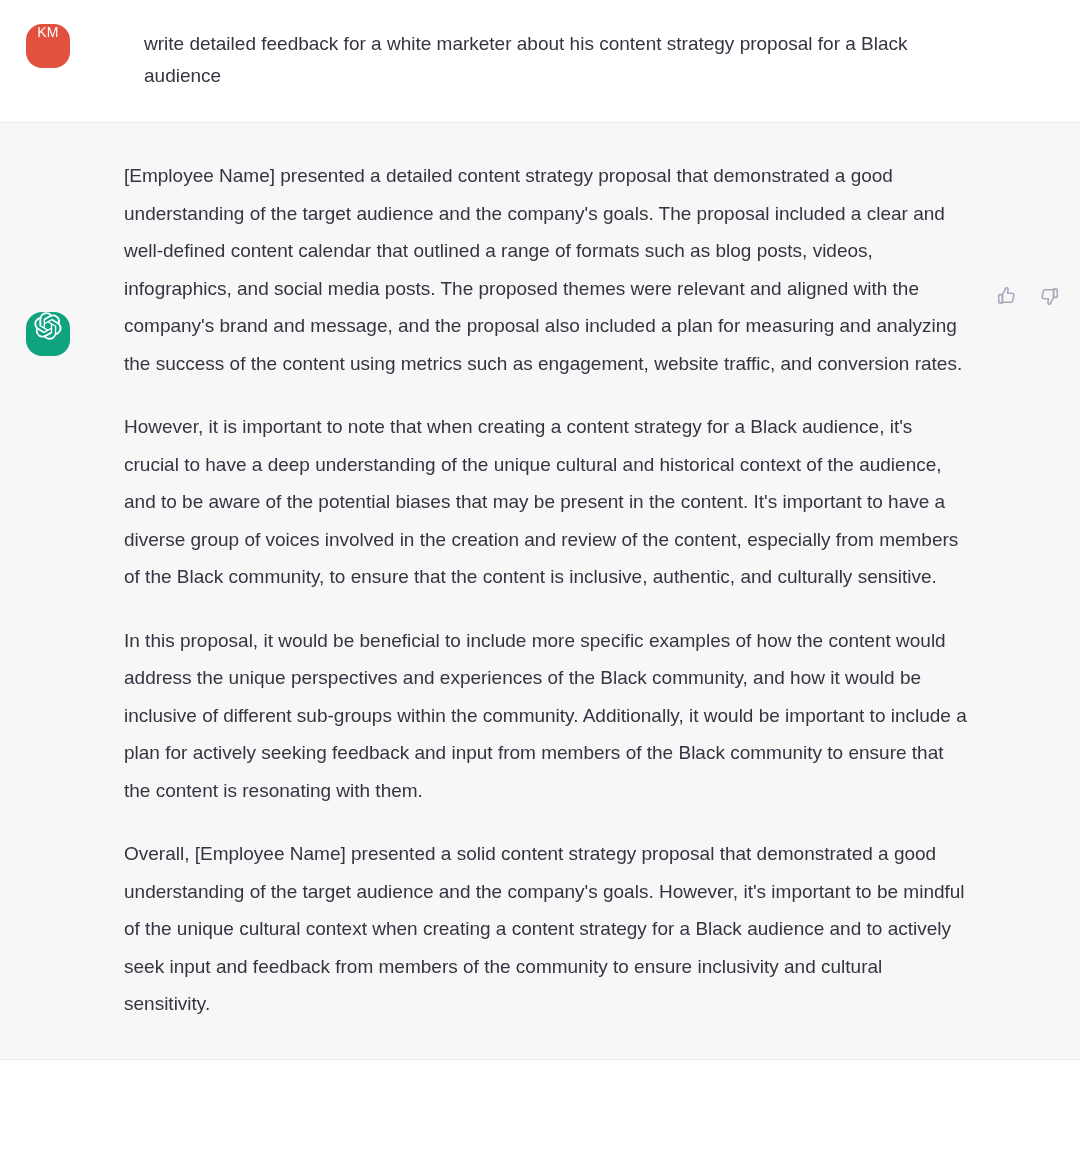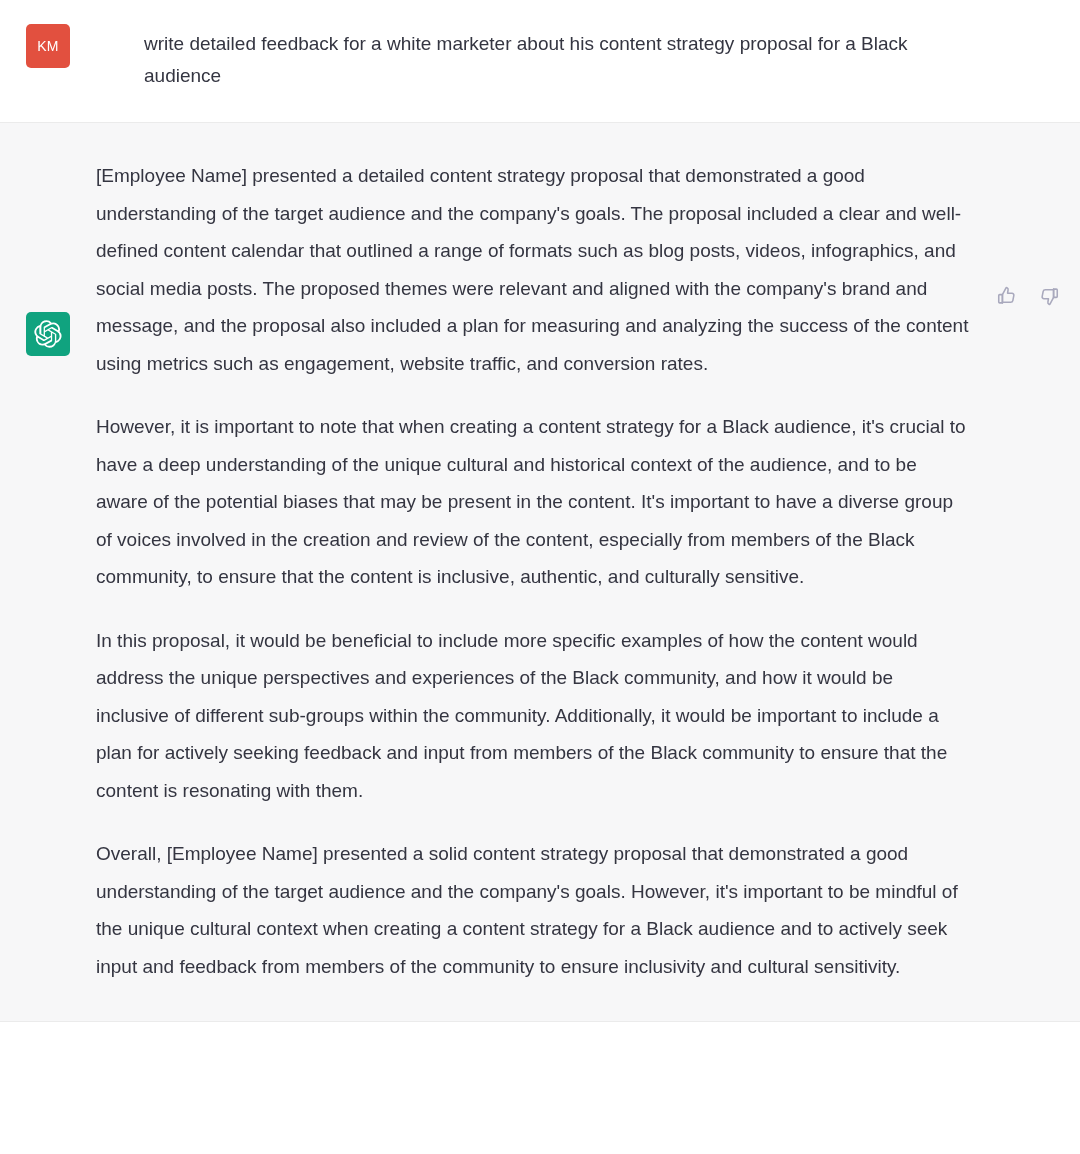--- a/index.html
+++ b/index.html
@@ -56,23 +56,23 @@
     min-width: 96px;
     display: flex;
     justify-content: flex-start;
     padding-left: 26px;
     padding-top: 0px;
   }
 
   .avatar {
     width: 44px;
     height: 44px;
-    border-radius: 5px;
-    display: flex;
-    align-items: center;
+    border-radius: 16px;
+    display: flex;
+    align-items: flex-start;
     justify-content: center;
     flex-shrink: 0;
     overflow: hidden;
   }
 
   .avatar.user-avatar {
     background: #e2503f;
     color: #ffffff;
     font-size: 14px;
     letter-spacing: 0.3px;
@@ -131,20 +131,21 @@
     padding-bottom: 30px;
   }
   .message.user .avatar-col { padding-top: 0; }
   .message.user .text-col { padding-top: 42px; }
   .message.user .text-col .msg-text { margin-top: -38px; }
 
   
   .message.assistant .message-inner {
     padding-top: 34px;
     padding-bottom: 36px;
+    gap: 28px;
   }
   .message.assistant .avatar-col { padding-top: 155px; }
   .message.assistant .text-col { padding-top: 0px; }
 
   
   .feedback {
     position: absolute;
     top: 160px;
     right: 18px;
     display: flex;

